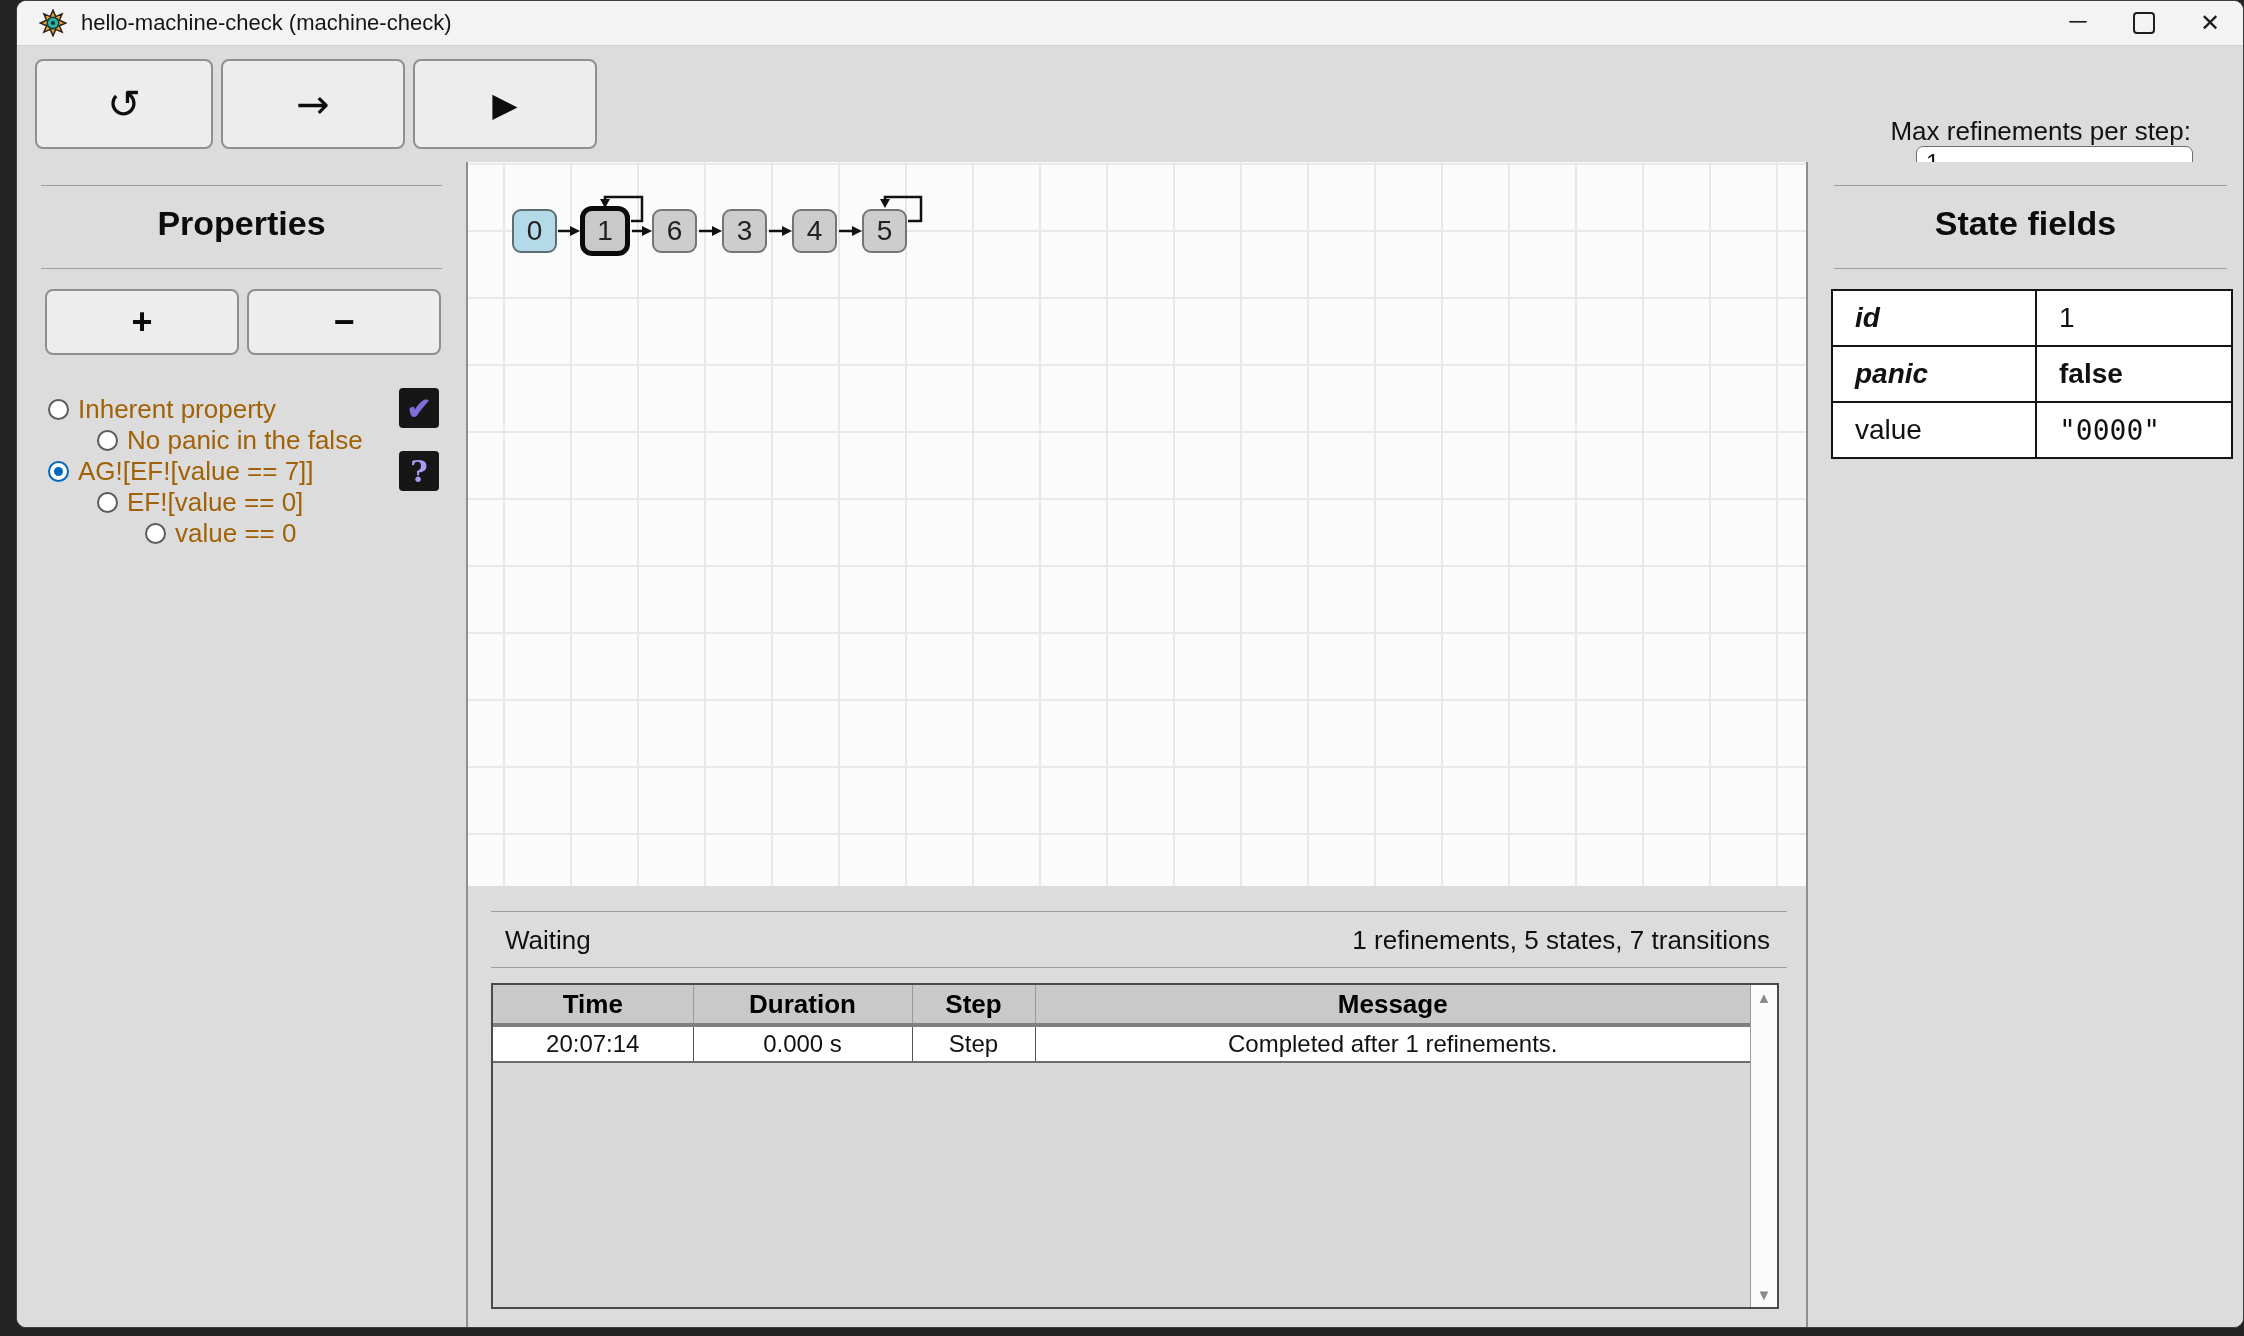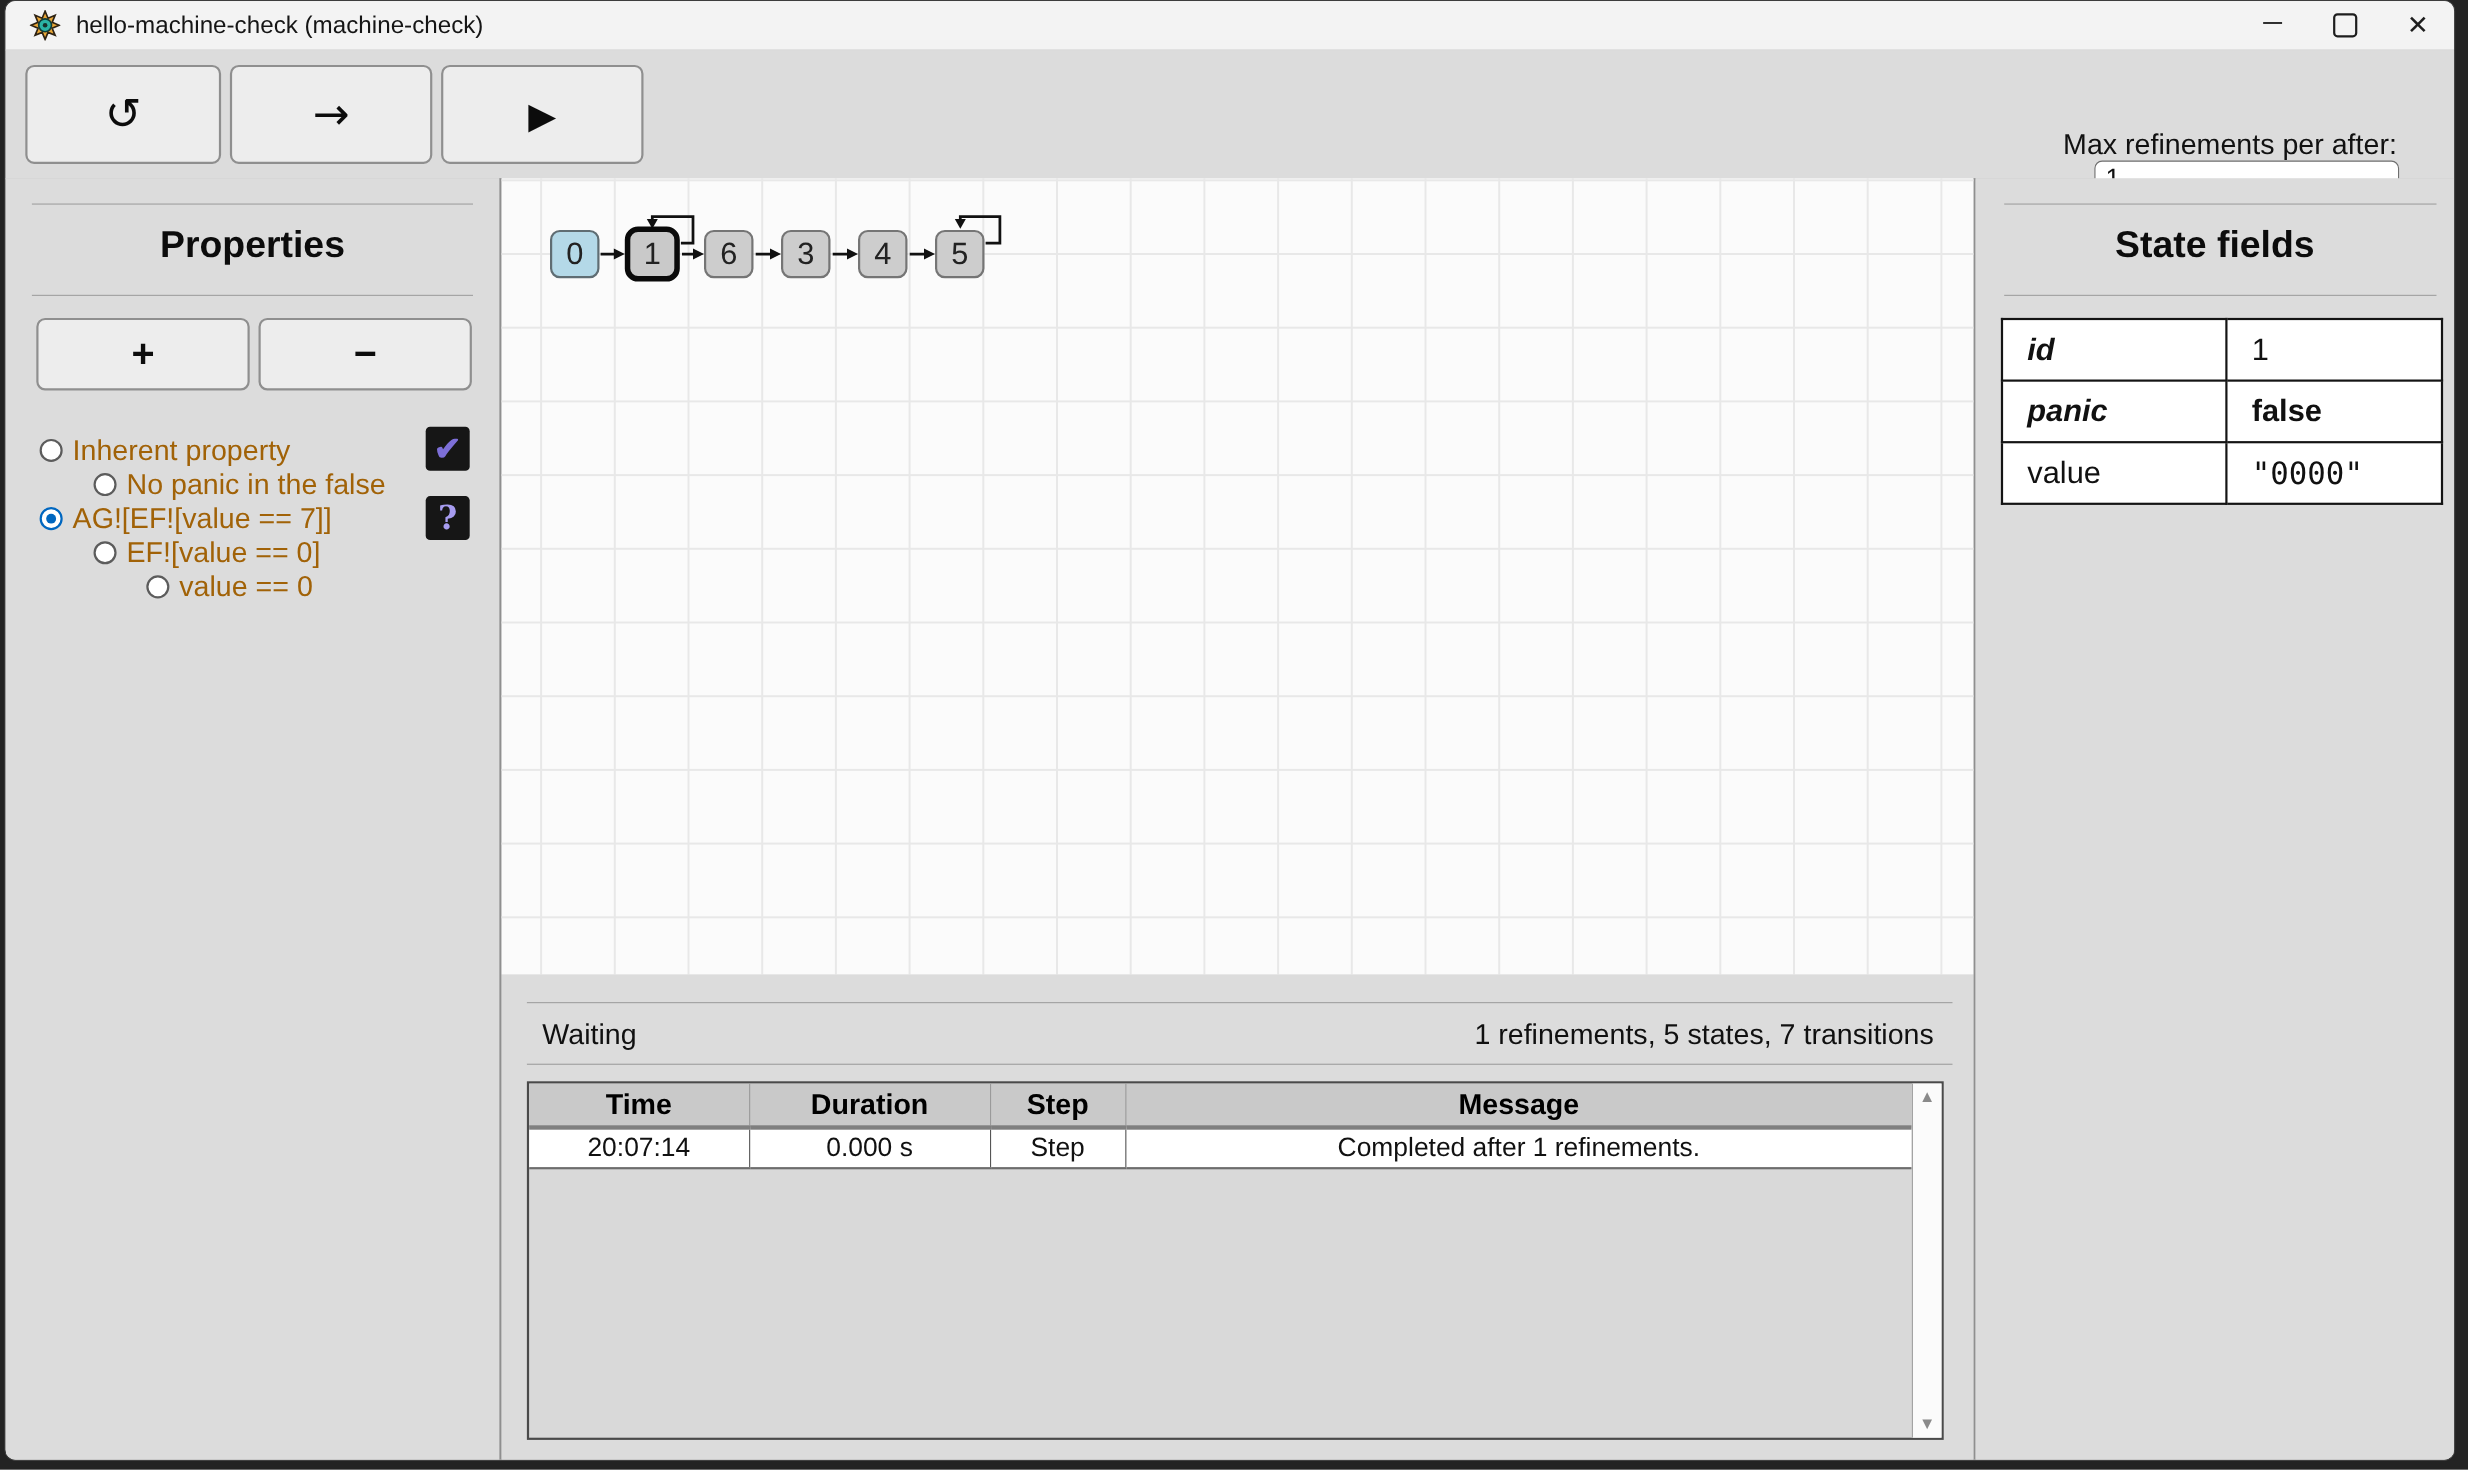--- a/index.html
+++ b/index.html
@@ -4,21 +4,21 @@
 <style>
   html,body{margin:0;padding:0;}
   body{
     width:2244px;height:1336px;
     background:#232323;
     font-family:"Liberation Sans", sans-serif;
     position:relative;overflow:hidden;
     color:#111;
   }
   .window{
-    position:absolute;left:4px;top:0;width:2228px;height:1328px;
+    position:absolute;left:16px;top:0;width:2228px;height:1328px;
     background:#dcdcdc;border-radius:10px;overflow:hidden;
     border:1px solid #3c3c3c;box-sizing:border-box;
   }
   
   .titlebar{
     height:44px;background:#f3f3f3;border-bottom:1px solid #cfcfcf;
     display:flex;align-items:center;
   }
   .app-icon{margin-left:22px;width:28px;height:28px;display:flex;align-items:center;}
   .title-text{margin-left:14px;font-size:22px;color:#151515;}
@@ -174,21 +174,21 @@
   <div class="toolbar">
     <button class="tbtn reset">
       <span>↺</span>
     </button>
     <button class="tbtn step">
       <span>→</span>
     </button>
     <button class="tbtn run">
       <span>▶</span>
     </button>
-    <span class="maxref-label">Max refinements per after:</span>
+    <span class="maxref-label">Max refinements per step:</span>
     <input class="maxref-input" type="text" value="1" style="">
   </div>
 
   <div class="sidebar">
     <div class="hr hr1"></div>
     <div class="panel-title">Properties</div>
     <div class="hr hr2"></div>
     <button class="pbtn add">+</button>
     <button class="pbtn remove">−</button>
 

